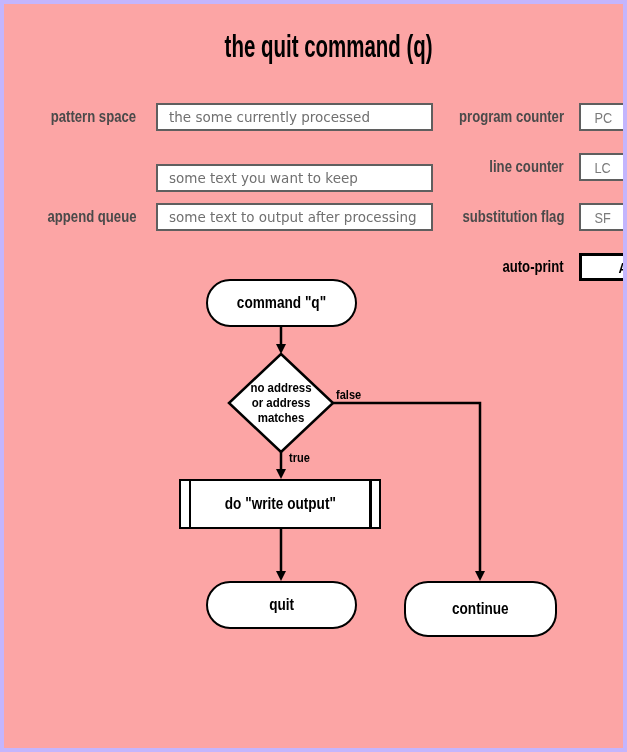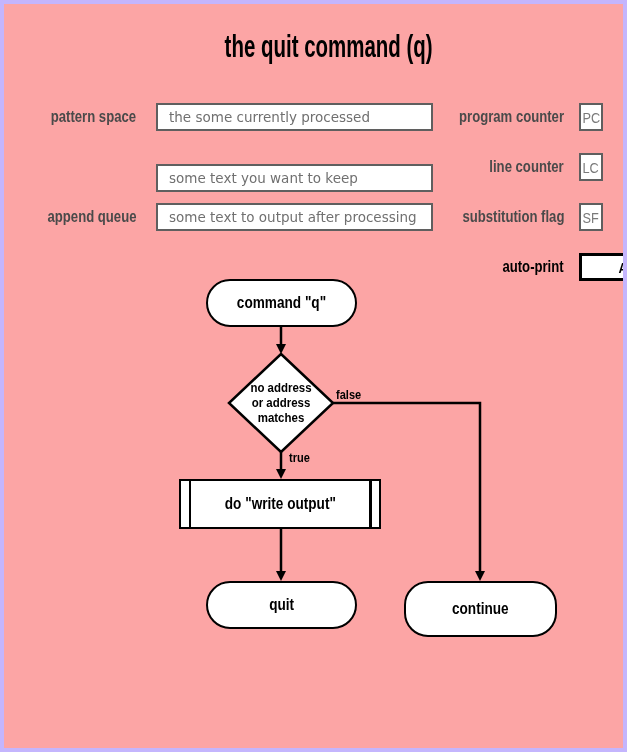--- a/index.html
+++ b/index.html
@@ -41,21 +41,21 @@
     border:2px solid #5f5f5f;
     background:#fff;
     line-height:24px;
     padding-left:11px;
     font-family:"DejaVu Sans", sans-serif;
     font-size:13.5px;color:#707070;
     white-space:nowrap;overflow:hidden;
   }
   
   .chip{
-    left:575px;width:24px;height:28px;
+    left:575px;width:48px;height:28px;
     box-sizing:border-box;
     border:2px solid #5f5f5f;
     background:#fff;
     display:flex;align-items:center;justify-content:center;
     font-size:15px;color:#7a7a7a;
   }
   .chip .cond{transform:scaleX(0.85);font-weight:normal;}
   .chip.active{border:3px solid #000;color:#000;padding-left:45px;}
   .chip.active .cond{font-weight:bold;}
   

